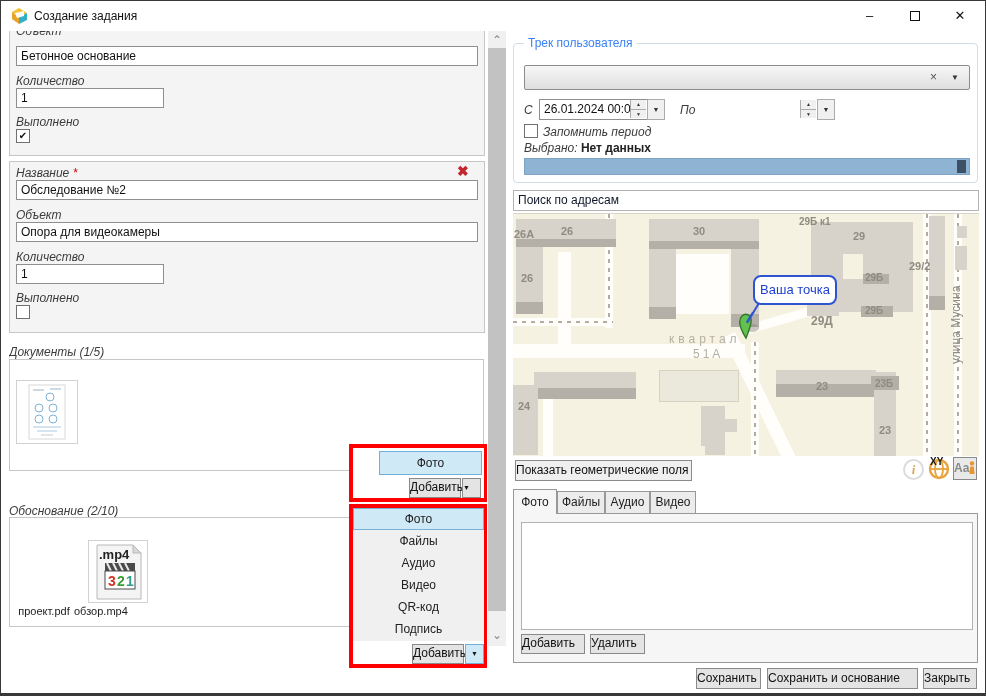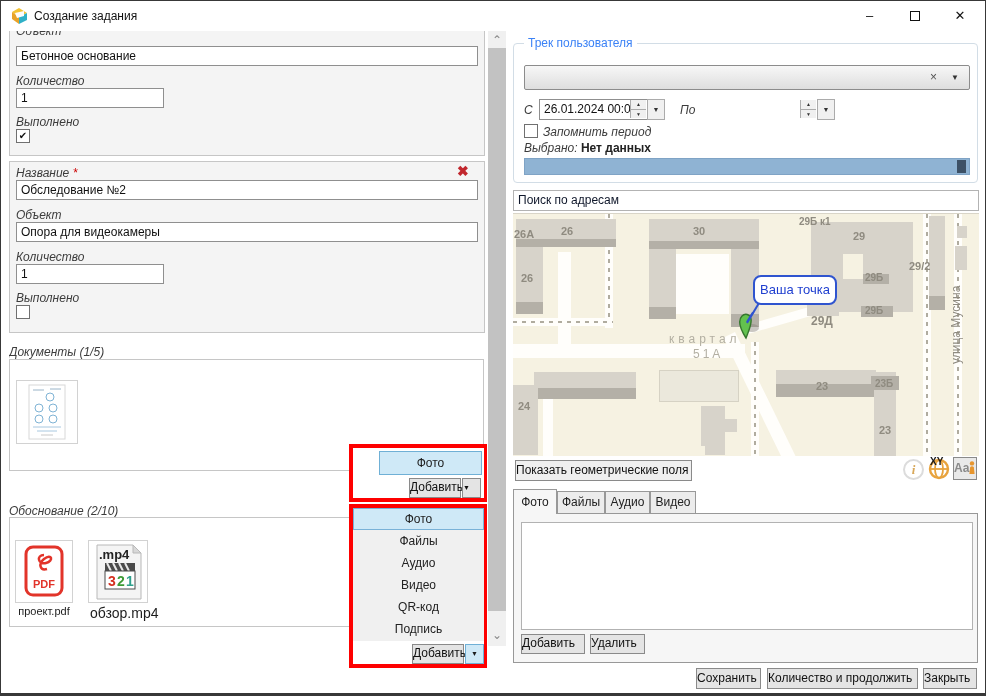--- a/index.html
+++ b/index.html
@@ -125,43 +125,36 @@
 
     <div class="red-rect abs" style="left:340px;top:413px;width:139px;height:58px;z-index:5">
       <div class="blue-btn abs" style="left:26px;top:3px;width:103px;height:24px;line-height:22px;text-align:center">Фото</div>
       <div class="btn abs" style="left:56px;top:30px;width:52px;height:20px">Добавить</div>
       <div class="btn abs" style="left:109px;top:30px;width:19px;height:20px;font-size:7px;line-height:18px"><span>▼</span></div>
     </div>
 
     <div class="lbl abs" style="left:0;top:473px">Обоснование (2/10)</div>
     <div class="whitebox abs" style="left:0;top:486px;width:475px;height:110px">
 
-      <div class="abs" style="left:5px;top:22px;width:58px;height:63px;border:1px solid #d2d2d2;background:#fff">
-        <svg width="56" height="61" viewBox="0 0 56 61">
-          <rect x="10" y="6" width="36" height="48" rx="7" fill="#fff" stroke="#e2342a" stroke-width="3"></rect>
-          <path d="M28 14 C20 14 22 24 30 22 C38 20 36 12 28 18 C22 23 24 30 31 28" fill="none" stroke="#e2342a" stroke-width="2.5"></path>
-          <text x="28" y="47" text-anchor="middle" font-size="11" font-weight="bold" fill="#e2342a" font-family="Liberation Sans, sans-serif">PDF</text>
-        </svg>
-      </div>
       <div class="abs" style="left:2px;top:87px;width:64px;text-align:center;font-size:11px">проект.pdf</div>
 
       <div class="abs" style="left:78px;top:22px;width:60px;height:63px;border:1px solid #d2d2d2;background:#fff">
         <svg width="58" height="61" viewBox="0 0 58 61">
           <path d="M8 4 h36 l8 8 v46 h-44 z" fill="#f4f4f4" stroke="#b8b8b8"></path>
           <path d="M44 4 l8 8 h-8 z" fill="#d8d8d8" stroke="#b8b8b8"></path>
           <text x="10" y="18" font-size="13" font-weight="bold" fill="#222" font-family="Liberation Sans, sans-serif">.mp4</text>
           <rect x="16" y="22" width="30" height="8" fill="#4a4a4a"></rect>
           <path d="M18 22 l4 8 M24 22 l4 8 M30 22 l4 8 M36 22 l4 8" stroke="#e8e8e8" stroke-width="2"></path>
           <rect x="16" y="30" width="30" height="18" fill="#fff" stroke="#4a4a4a"></rect>
           <text x="19" y="45" font-size="14" font-weight="bold" fill="#d42f1f" font-family="Liberation Sans, sans-serif">3</text>
           <text x="28" y="45" font-size="14" font-weight="bold" fill="#3d9a35" font-family="Liberation Sans, sans-serif">2</text>
           <text x="37" y="45" font-size="14" font-weight="bold" fill="#2fa08c" font-family="Liberation Sans, sans-serif">1</text>
         </svg>
       </div>
-      <div class="abs" style="left:80px;top:87px;width:66px;text-align:right;font-size:14px">обзор.mp4</div>
+      <div class="abs" style="left:64px;top:87px;width:66px;text-align:left;font-size:11px">обзор.mp4</div>
     </div>
 
     <div class="red-rect abs" style="left:340px;top:473px;width:139px;height:164px;z-index:6">
       <div class="abs" style="left:0;top:0;width:131px;height:133px;background:#f0f0f0">
         <div class="menu-item menu-sel" style="height:22px;line-height:20px">Фото</div>
         <div class="menu-item">Файлы</div>
         <div class="menu-item">Аудио</div>
         <div class="menu-item">Видео</div>
         <div class="menu-item">QR-код</div>
         <div class="menu-item">Подпись</div>
@@ -315,16 +308,16 @@
   <div class="tab" style="left:604px;top:490px;width:45px;height:23px;line-height:21px">Аудио</div>
   <div class="tab" style="left:649px;top:490px;width:46px;height:23px;line-height:21px">Видео</div>
 
   <div class="tab-panel">
     <div class="abs" style="left:7px;top:8px;width:452px;height:108px;background:#fff;border:1px solid #b2b2b2"></div>
     <div class="btn abs" style="left:7px;top:120px;width:64px;height:20px">Добавить</div>
     <div class="btn abs" style="left:76px;top:120px;width:55px;height:20px">Удалить</div>
   </div>
 
   <div class="btn abs" style="left:695px;top:667px;width:65px;height:21px;line-height:19px">Сохранить</div>
-  <div class="btn abs" style="left:766px;top:667px;width:151px;height:21px;line-height:19px">Количество и продолжить</div>
+  <div class="btn abs" style="left:766px;top:667px;width:151px;height:21px;line-height:19px">Сохранить и основание</div>
   <div class="btn abs" style="left:922px;top:667px;width:54px;height:21px;line-height:19px">Закрыть</div>
 
 </div>
 
 </body></html>

